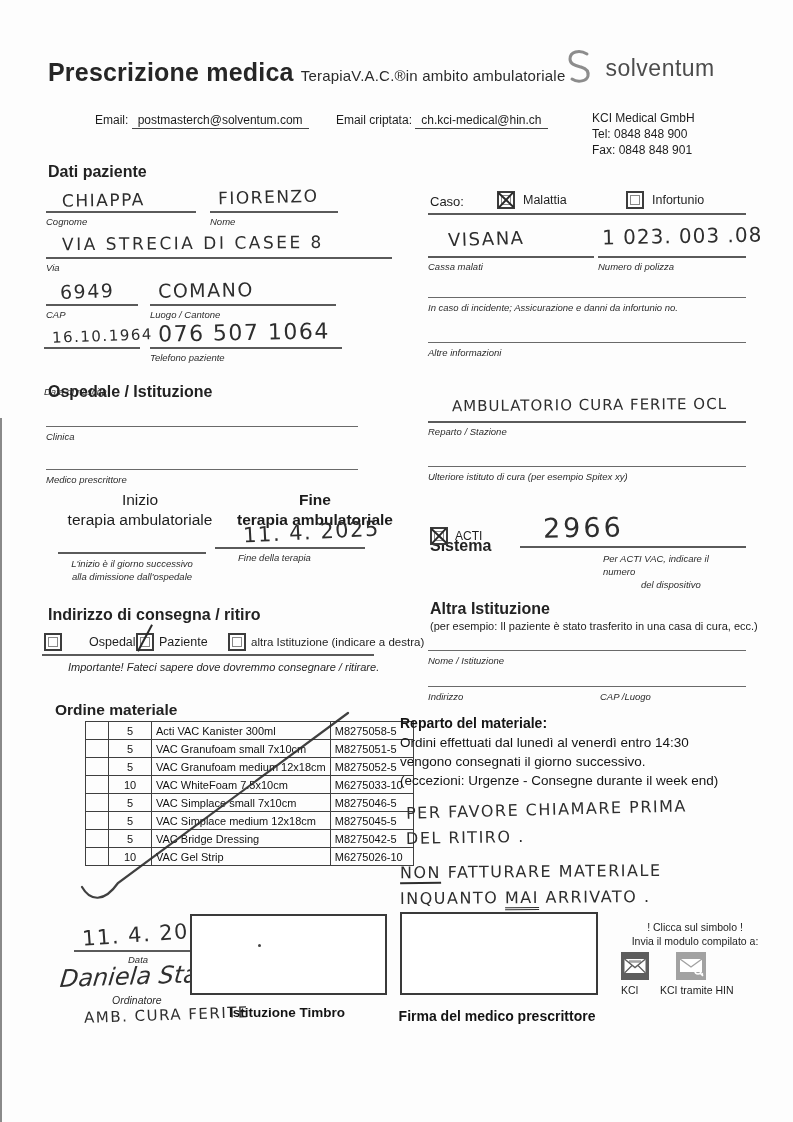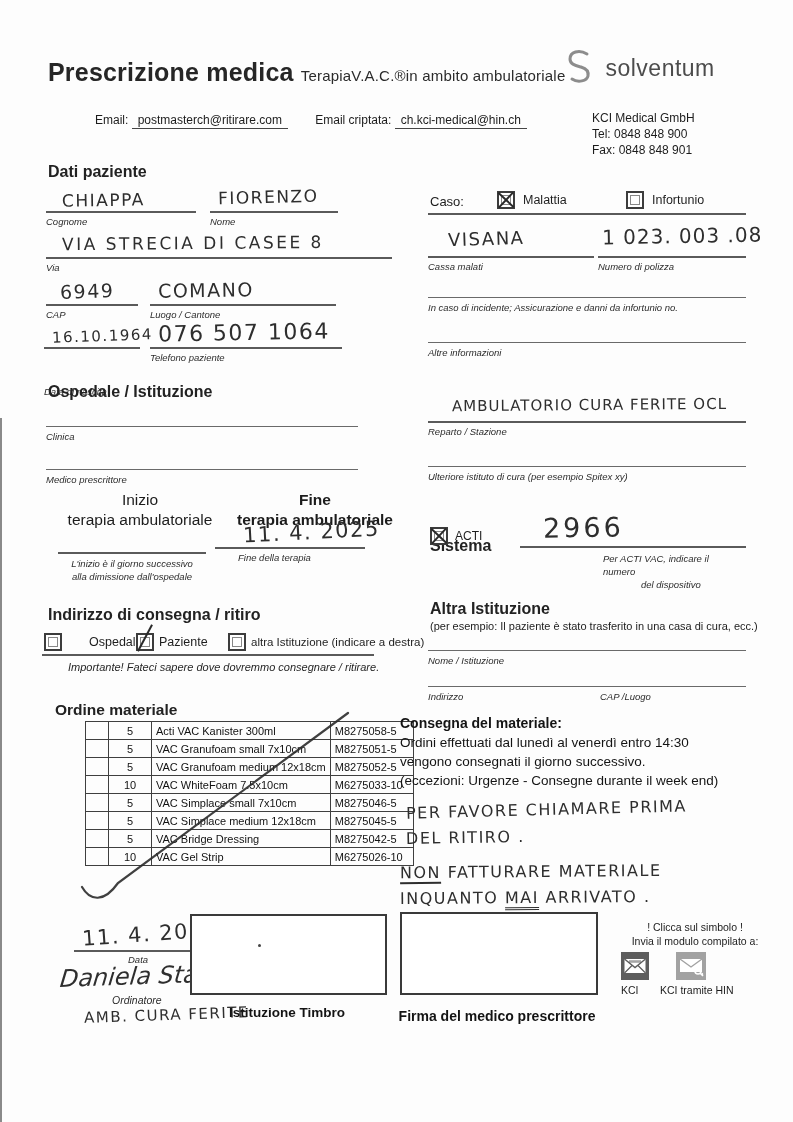--- a/index.html
+++ b/index.html
@@ -48,21 +48,21 @@
 
   <div class="abs" style="left:563px;top:48px;">
     <svg width="34" height="36" viewBox="0 0 34 36">
       <path d="M24 6 C16 1 7 4 7 11 C7 17 14 18 18 19 C23 20.5 26 23 25 28 C24 33 15 35 9 31" fill="none" stroke="#8c8c8c" stroke-width="3" stroke-linecap="round"></path>
     </svg>
     <span style="font-size:23px;color:#4c4c4c;letter-spacing:.5px;vertical-align:8px;margin-left:4px;">solventum</span>
   </div>
 
   <div class="abs" style="left:95px;top:113px;font-size:12px;">
     <span>Email:</span>
-    <span style="border-bottom:1.5px solid #444;padding:0 6px 1px 6px;">postmasterch@ritirare.com</span>
+    <span style="border-bottom:1.5px solid #444;padding:0 6px 1px 6px;">postmasterch@solventum.com</span>
     <span style="margin-left:24px;">Email criptata:</span>
     <span style="border-bottom:1.5px solid #444;padding:0 6px 1px 6px;">ch.kci-medical@hin.ch</span>
   </div>
 
   <div class="abs" style="left:592px;top:110px;font-size:12px;line-height:16px;">
     <div>KCI Medical GmbH</div>
     <div>Tel: 0848 848 900</div>
     <div>Fax: 0848 848 901</div>
   </div>
 
@@ -241,21 +241,21 @@
           <td class="code">M6275026-10</td>
         </tr>
   </tbody>
     </table>
 
   <svg class="abs" style="left:60px;top:695px;" width="320" height="215">
     <path d="M 22 192 C 30 206 44 208 58 188 L 288 18" fill="none" stroke="#2b2b2b" stroke-width="2.2" stroke-linecap="round" opacity=".9"></path>
   </svg>
 
   <div class="abs" style="left:400px;top:714px;width:372px;font-size:13.5px;line-height:19px;color:#141414;">
-    <div style="font-weight:bold;font-size:14px;">Consegna del materiale:</div>
+    <div style="font-weight:bold;font-size:14px;">Reparto del materiale:</div>
     <div>Ordini effettuati dal lunedì al venerdì entro 14:30</div>
     <div>vengono consegnati il giorno successivo.</div>
     <div>(eccezioni: Urgenze - Consegne durante il week end)</div>
   </div>
 
   <div class="hw" style="left:406px;top:800px;font-size:16px;transform:rotate(-1.5deg);">PER FAVORE CHIAMARE PRIMA</div>
   <div class="hw" style="left:406px;top:828px;font-size:16px;transform:rotate(-1deg);">DEL RITIRO .</div>
   <div class="hw" style="left:400px;top:862px;font-size:16px;transform:rotate(-.5deg);">
     <span class="u">NON</span><span> FATTURARE MATERIALE</span>
   </div>

